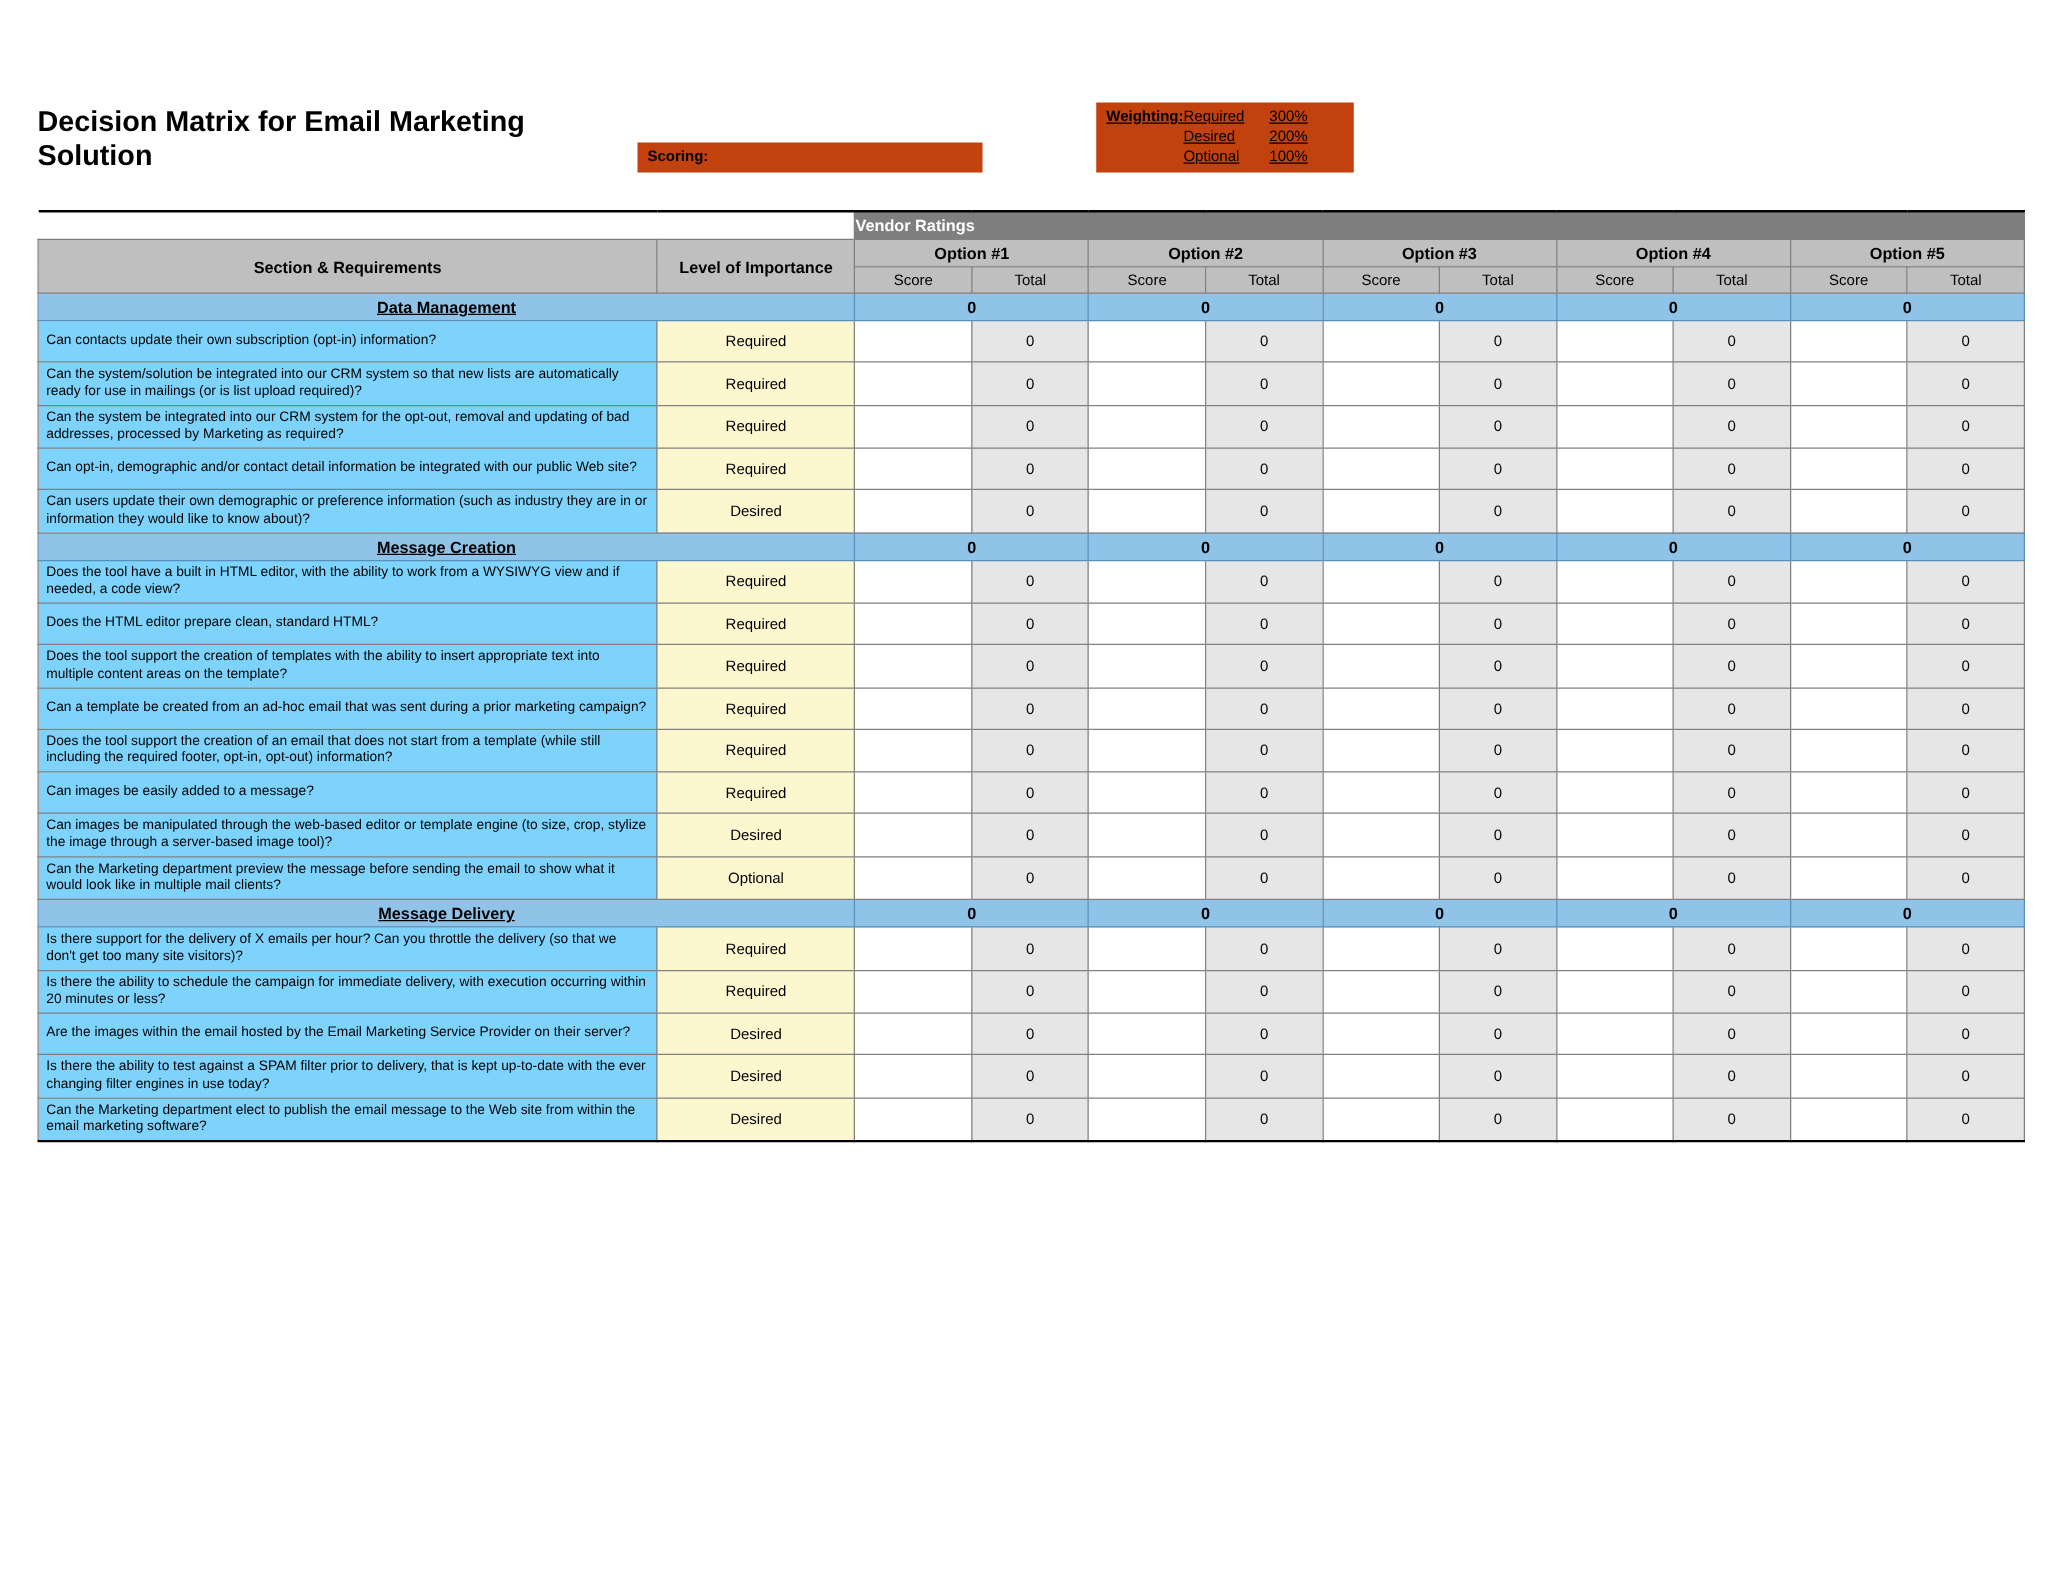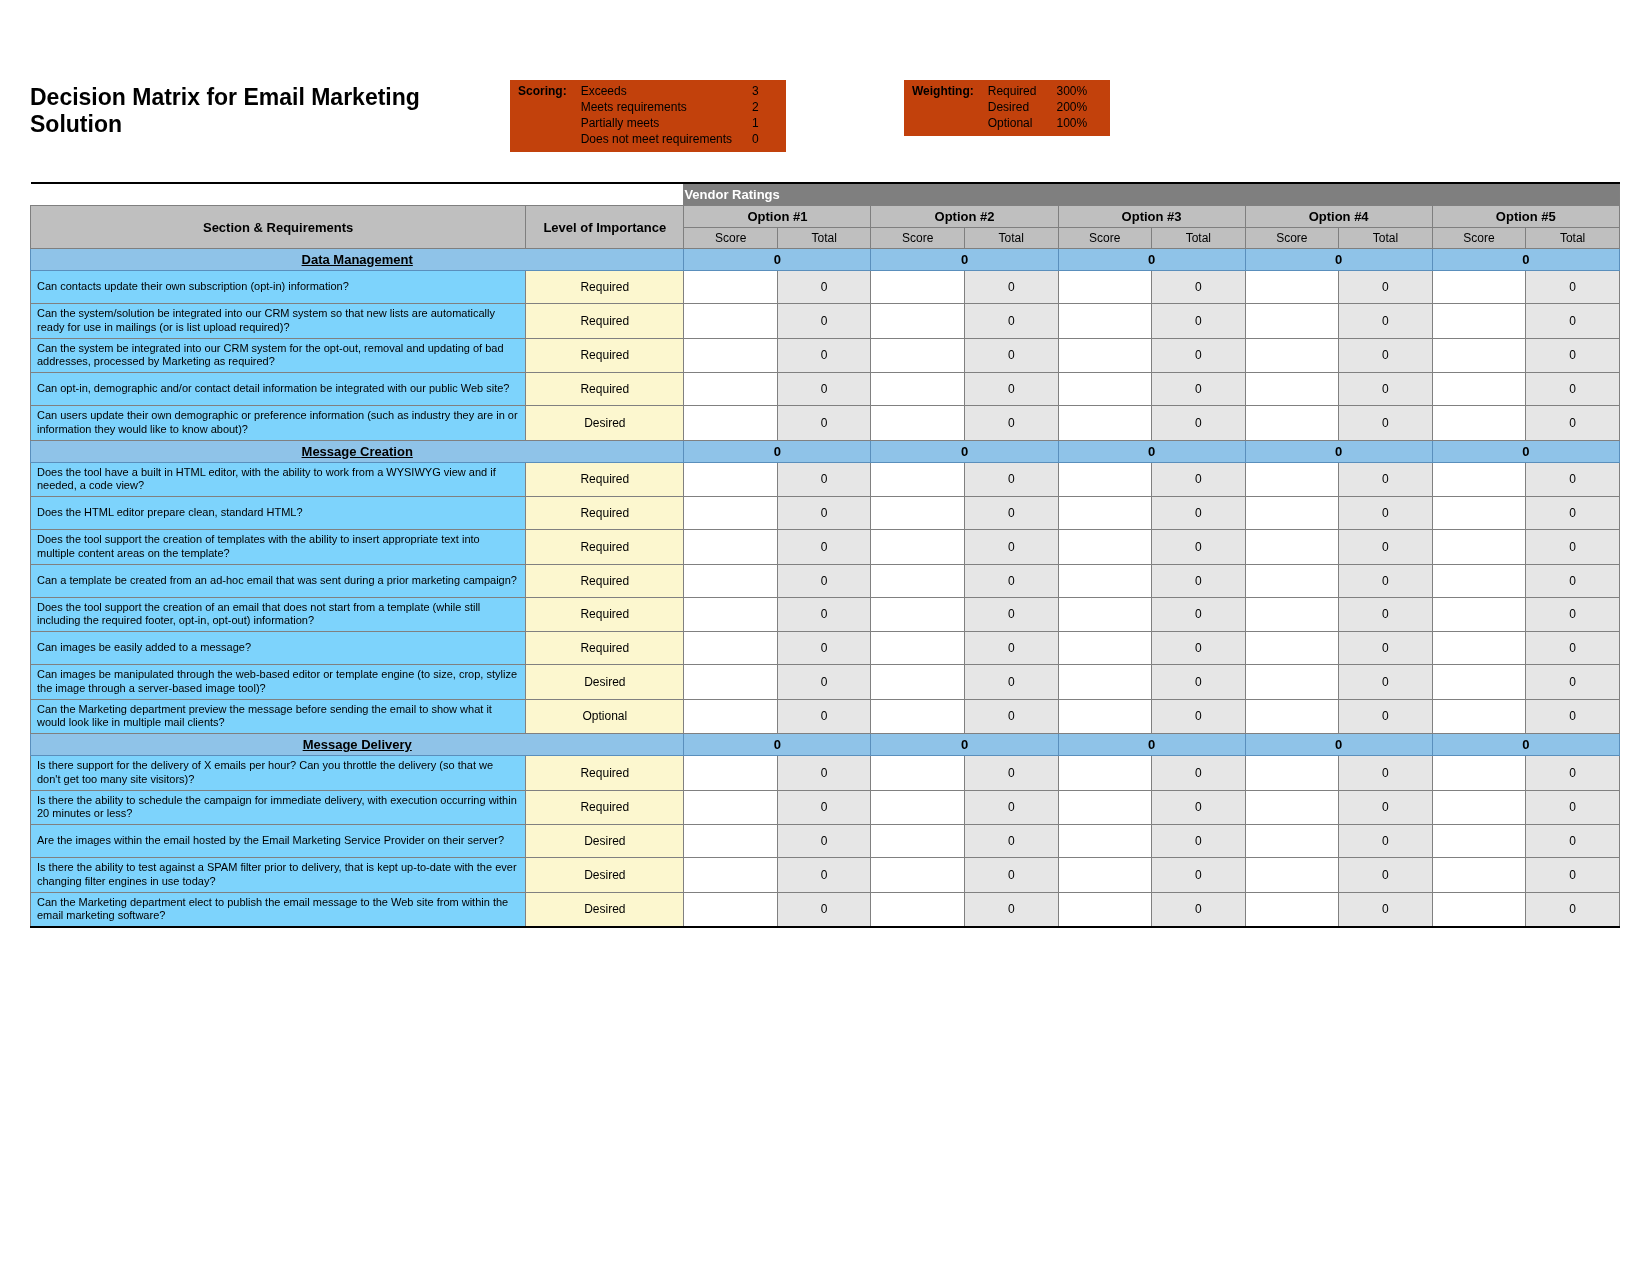--- a/index.html
+++ b/index.html
@@ -10,38 +10,38 @@
     color: #000;
     width: 1650px;
   }
   .page {
     padding: 80px 30px 0 30px;
   }
 
   
   .hdr {
     display: flex;
-    align-items: flex-start;
+    align-items: flex-end;
     gap: 0;
     margin-bottom: 30px;
   }
   .hdr h1 {
     font-size: 23px;
     font-weight: bold;
     margin: 0 0 0 0;
     flex: 0 0 480px;
     padding-top:4px;
   }
   .legend {
     background: #c2410c;
     font-size: 12px;
     padding: 4px 8px 6px 8px;
   }
   .legend.scoring { flex: 0 0 260px; display:flex; gap:14px;}
-  .legend.weight  { margin-left: 118px; flex:0 0 190px; display:flex; gap:14px;}
+  .legend.weight  { margin-left: 91px; flex:0 0 190px; display:flex; gap:0;text-decoration:underline;}
   .legend .lbl { font-weight:bold; font-size:12px; white-space:nowrap;}
   .legend .rows { display:flex; flex-direction:column; gap:2px;}
   .legend .row { display:flex; justify-content:space-between; gap:20px;}
   .legend .row span{font-size:12px;}
 
   
   table.matrix {
     border-collapse: collapse;
     width: 100%;
     table-layout: fixed;
@@ -125,38 +125,20 @@
 </style>
 </head>
 <body>
 
 <div class="page">
   <div class="hdr">
     <h1>Decision Matrix for Email Marketing Solution</h1>
 
     <div class="legend scoring">
       <div class="lbl">Scoring:</div>
-      <div class="rows" id="scoring-rows">
-          <div class="row">
-            <span>Exceeds</span>
-            <span>3</span>
-          </div>
-          <div class="row">
-            <span>Meets requirements</span>
-            <span>2</span>
-          </div>
-          <div class="row">
-            <span>Partially meets</span>
-            <span>1</span>
-          </div>
-          <div class="row">
-            <span>Does not meet requirements</span>
-            <span>0</span>
-          </div>
-        </div>
     </div>
 
     <div class="legend weight">
       <div class="lbl">Weighting:</div>
       <div class="rows" id="weight-rows">
           <div class="row">
             <span>Required</span>
             <span>300%</span>
           </div>
           <div class="row">

